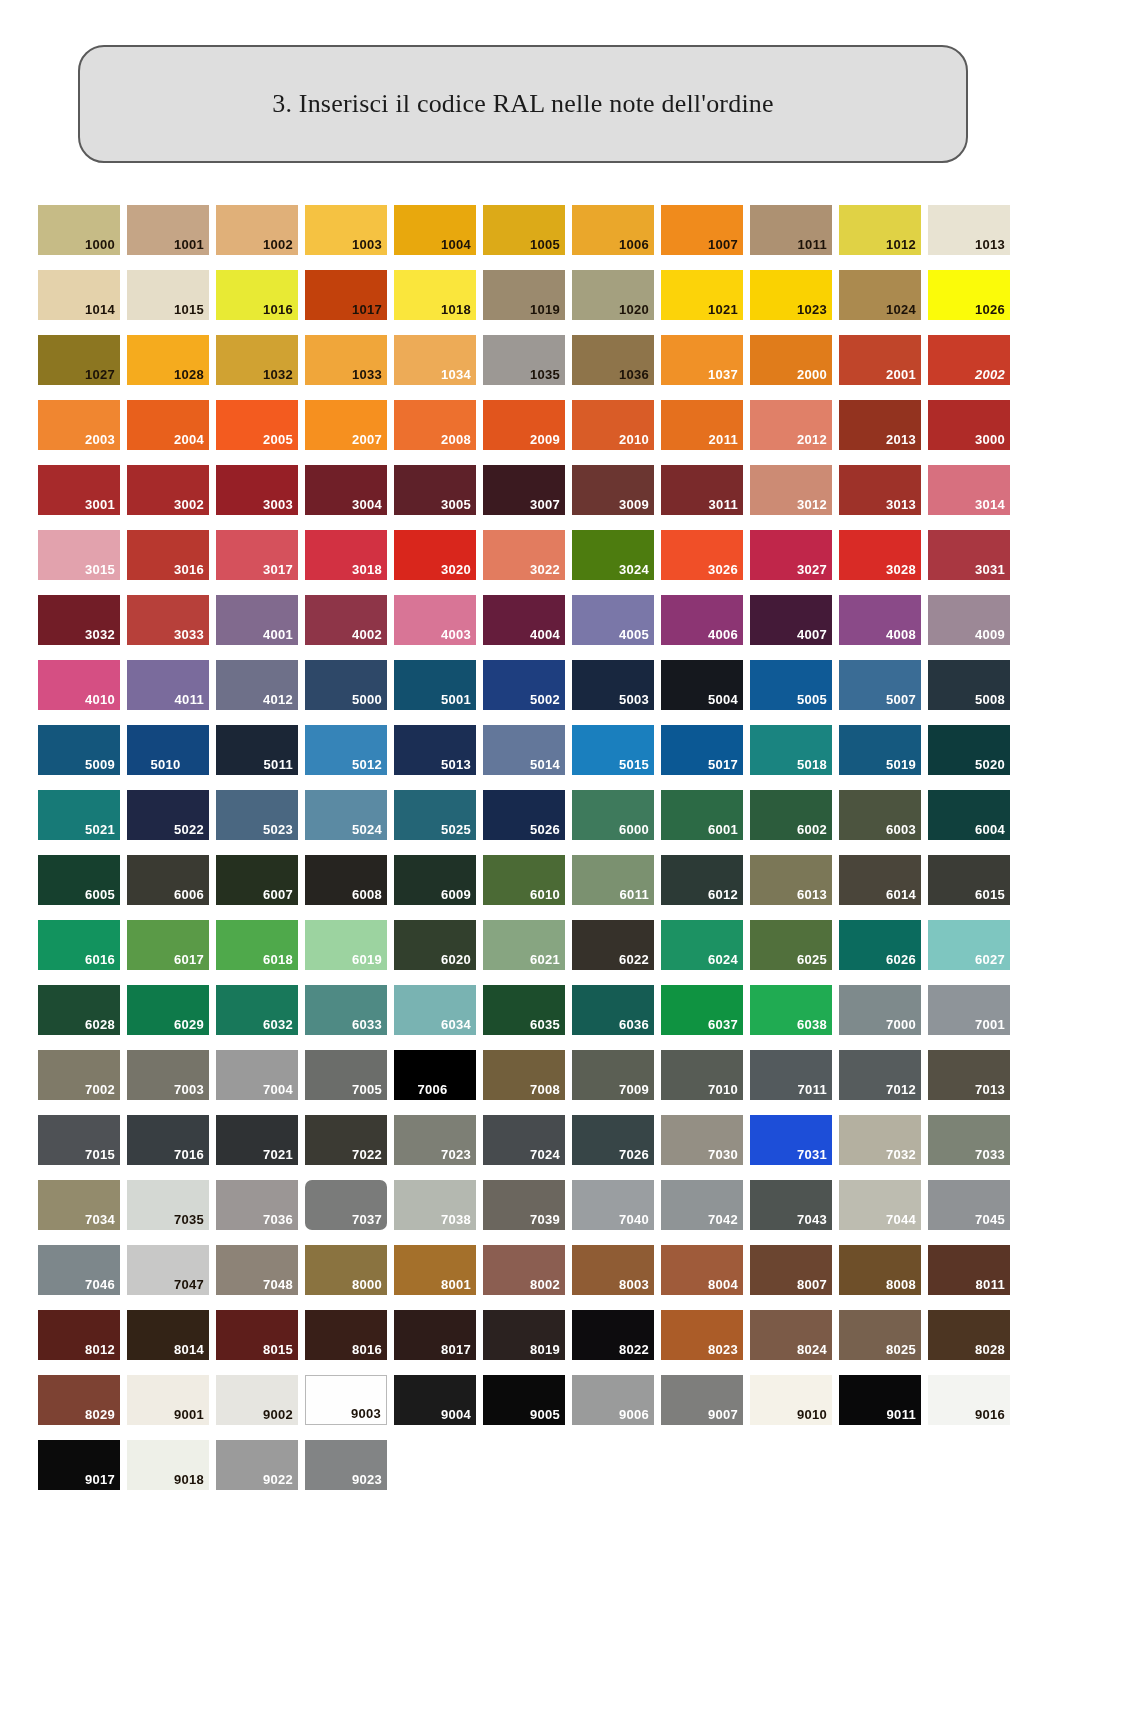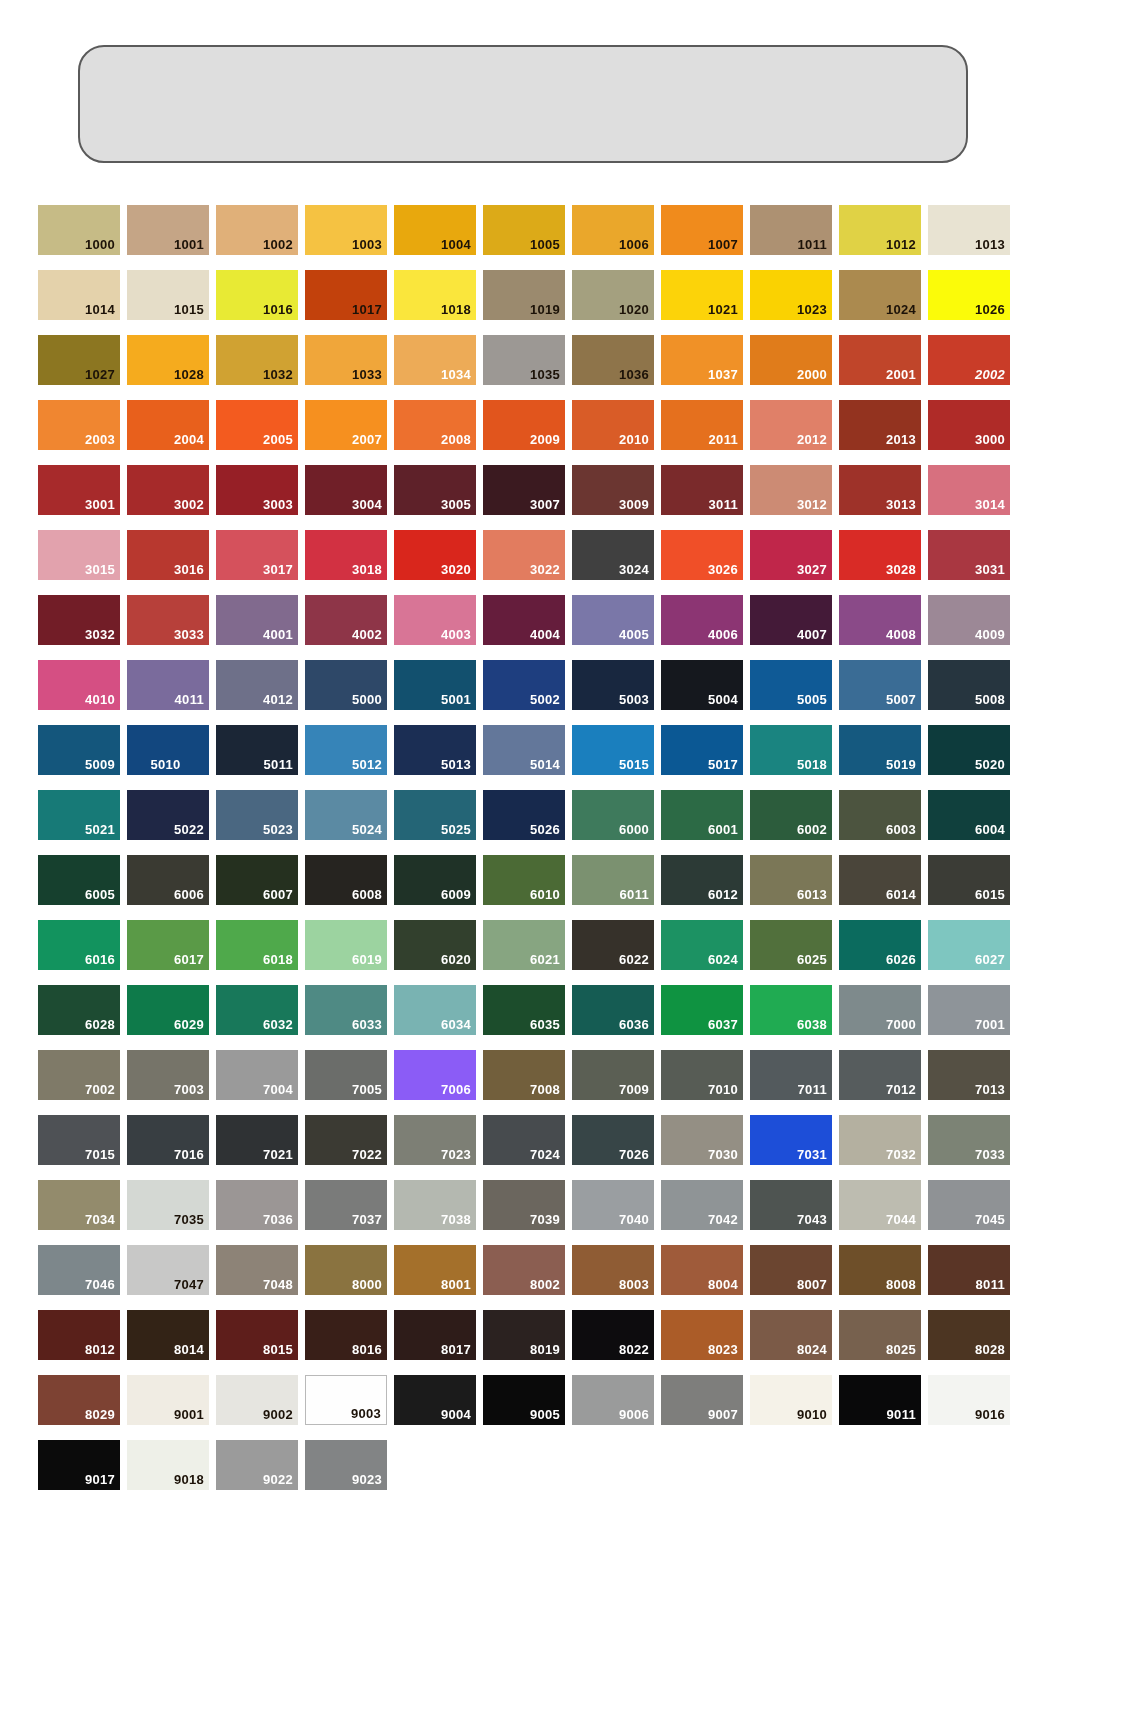--- a/index.html
+++ b/index.html
@@ -80,20 +80,21 @@
   .code-light { color: #ffffff; }
   .swatch.outlined { border: 1px solid #b9b9b9; }
 </style>
 </head>
 <body>
 
 <div id="page">
 
   <div id="banner-wrap">
     <div id="banner">
+      <div class="banner-line">3. Inserisci il codice RAL nelle note dell'ordine</div>
     </div>
   </div>
 
   <div id="grid">
       <div class="swatch" style="background: rgb(198, 187, 134);">
         <span class="swatch-code code-dark">1000</span>
       </div>
       <div class="swatch" style="background: rgb(197, 165, 134);">
         <span class="swatch-code code-dark">1001</span>
       </div>
@@ -267,21 +268,21 @@
       </div>
       <div class="swatch" style="background: rgb(210, 49, 66);">
         <span class="swatch-code code-light">3018</span>
       </div>
       <div class="swatch" style="background: rgb(217, 38, 28);">
         <span class="swatch-code code-light">3020</span>
       </div>
       <div class="swatch" style="background: rgb(226, 124, 95);">
         <span class="swatch-code code-light">3022</span>
       </div>
-      <div class="swatch" style="background: #404040;">
+      <div class="swatch" style="background: #4d7c0f;">
         <span class="swatch-code code-light">3024</span>
       </div>
       <div class="swatch" style="background: rgb(240, 79, 40);">
         <span class="swatch-code code-light">3026</span>
       </div>
       <div class="swatch" style="background: rgb(192, 38, 74);">
         <span class="swatch-code code-light">3027</span>
       </div>
       <div class="swatch" style="background: rgb(217, 43, 38);">
         <span class="swatch-code code-light">3028</span>
@@ -525,21 +526,21 @@
       </div>
       <div class="swatch" style="background: rgb(118, 116, 105);">
         <span class="swatch-code code-light">7003</span>
       </div>
       <div class="swatch" style="background: rgb(154, 154, 154);">
         <span class="swatch-code code-light">7004</span>
       </div>
       <div class="swatch" style="background: rgb(107, 109, 106);">
         <span class="swatch-code code-light">7005</span>
       </div>
-      <div class="swatch" style="background: #8b5cf6;">
+      <div class="swatch" style="background: #000000; justify-content: center;">
         <span class="swatch-code code-light">7006</span>
       </div>
       <div class="swatch" style="background: rgb(114, 95, 60);">
         <span class="swatch-code code-light">7008</span>
       </div>
       <div class="swatch" style="background: rgb(91, 95, 84);">
         <span class="swatch-code code-light">7009</span>
       </div>
       <div class="swatch" style="background: rgb(87, 92, 85);">
         <span class="swatch-code code-light">7010</span>
@@ -588,21 +589,21 @@
       </div>
       <div class="swatch" style="background: rgb(147, 139, 108);">
         <span class="swatch-code code-light">7034</span>
       </div>
       <div class="swatch" style="background: rgb(212, 216, 211);">
         <span class="swatch-code code-dark">7035</span>
       </div>
       <div class="swatch" style="background: rgb(155, 150, 149);">
         <span class="swatch-code code-light">7036</span>
       </div>
-      <div class="swatch" style="background: rgb(122, 123, 122);">
+      <div class="swatch" style="background: rgb(122, 123, 122); border-radius: 7px;">
         <span class="swatch-code code-light">7037</span>
       </div>
       <div class="swatch" style="background: rgb(180, 184, 176);">
         <span class="swatch-code code-light">7038</span>
       </div>
       <div class="swatch" style="background: rgb(107, 102, 94);">
         <span class="swatch-code code-light">7039</span>
       </div>
       <div class="swatch" style="background: rgb(154, 158, 161);">
         <span class="swatch-code code-light">7040</span>

